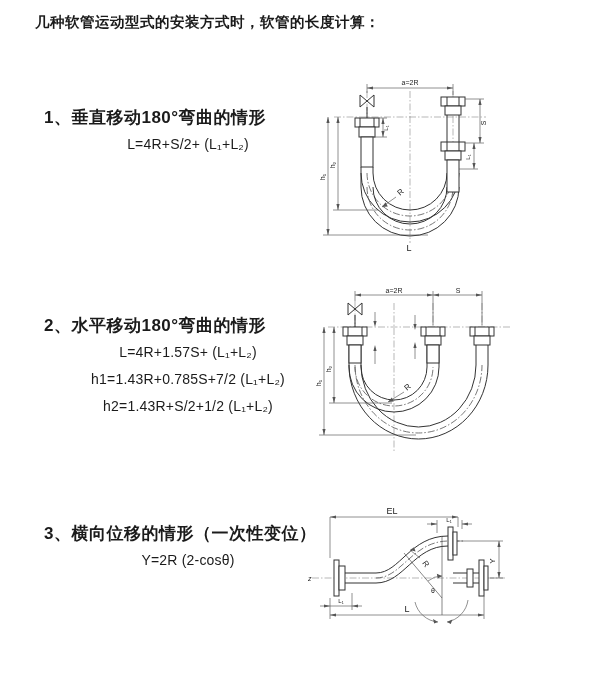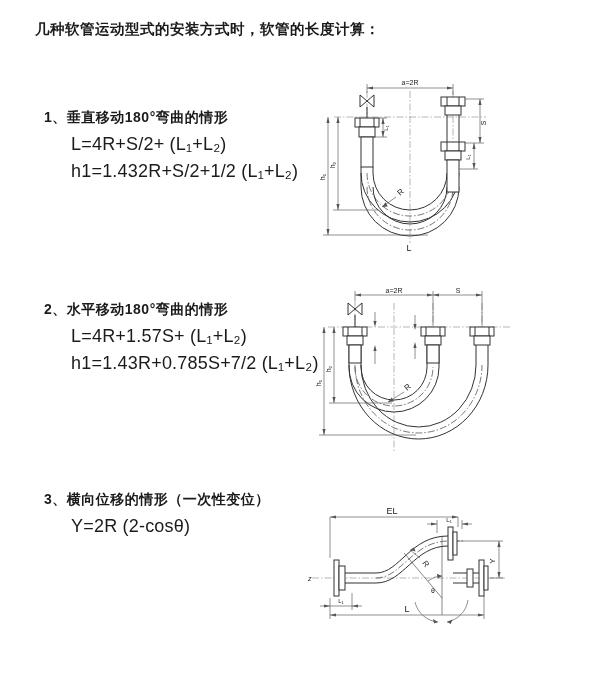--- a/index.html
+++ b/index.html
@@ -1,22 +1,22 @@
 <!DOCTYPE html>
 <html><head>
 <meta charset="utf-8">
 <style>
   html,body{margin:0;padding:0;background:#fff;}
   .page{position:relative;width:600px;height:675px;background:#fff;overflow:hidden;
         font-family:"Liberation Sans","DejaVu Sans",sans-serif;color:#1b1b1b;}
-  .title{position:absolute;left:35px;top:20px;font-size:14.5px;font-weight:600;letter-spacing:.5px;}
+  .title{position:absolute;left:35px;top:13px;font-size:14.5px;font-weight:600;letter-spacing:.5px;}
   .section-text{position:absolute;left:44px;width:280px;}
-  .sec1{top:104px;} .sec2{top:296px;} .sec3{top:486px;}
-  .heading{font-size:14px;font-weight:600;line-height:27px;letter-spacing:.5px;}
-  .formula{font-size:18px;font-weight:400;line-height:27px;margin-left:27px;letter-spacing:.2px;}
+  .sec1{top:104px;} .sec2{top:312px;} .sec3{top:520px;}
+  .heading{font-size:17px;font-weight:600;line-height:27px;letter-spacing:.5px;}
+  .formula{font-size:14px;font-weight:400;line-height:27px;margin-left:8px;letter-spacing:.2px;text-align:center;}
   .diagram{position:absolute;}
   .dg1{left:310px;top:75px;} .dg2{left:310px;top:285px;} .dg3{left:300px;top:503px;}
   svg{display:block;}
   .ln{stroke:#333;stroke-width:1;fill:none;}
   .fit{stroke:#333;stroke-width:1;fill:#fff;}
   .thin{stroke:#555;stroke-width:.7;fill:none;}
   .cl{stroke:#888;stroke-width:.6;fill:none;stroke-dasharray:7 2 1.5 2;}
   .cdash{stroke:#555;stroke-width:.8;fill:none;stroke-dasharray:7 2 1.5 2;}
   .dim{stroke:#555;stroke-width:.65;fill:none;}
   .ah{fill:#555;stroke:none;}
@@ -26,27 +26,27 @@
 </head>
 <body>
 
 <div class="page">
 
   <div class="title">几种软管运动型式的安装方式时，软管的长度计算：</div>
 
   <div class="section-text sec1">
     <div class="heading">1、垂直移动180°弯曲的情形</div>
     <div class="formula">L=4R+S/2+ (L₁+L₂)</div>
-    <div class="formula">h1=1.432R+S/2+1/2 (L₁+L₂)</div>
   </div>
 
   <div class="section-text sec2">
     <div class="heading">2、水平移动180°弯曲的情形</div>
     <div class="formula">L=4R+1.57S+ (L₁+L₂)</div>
     <div class="formula">h1=1.43R+0.785S+7/2 (L₁+L₂)</div>
+    <div class="formula">h2=1.43R+S/2+1/2 (L₁+L₂)</div>
   </div>
 
   <div class="section-text sec3">
     <div class="heading">3、横向位移的情形（一次性变位）</div>
     <div class="formula">Y=2R (2-cosθ)</div>
   </div>
 
   <div class="diagram dg1">
   <svg width="280" height="180" viewBox="0 0 280 180">
     <defs>

